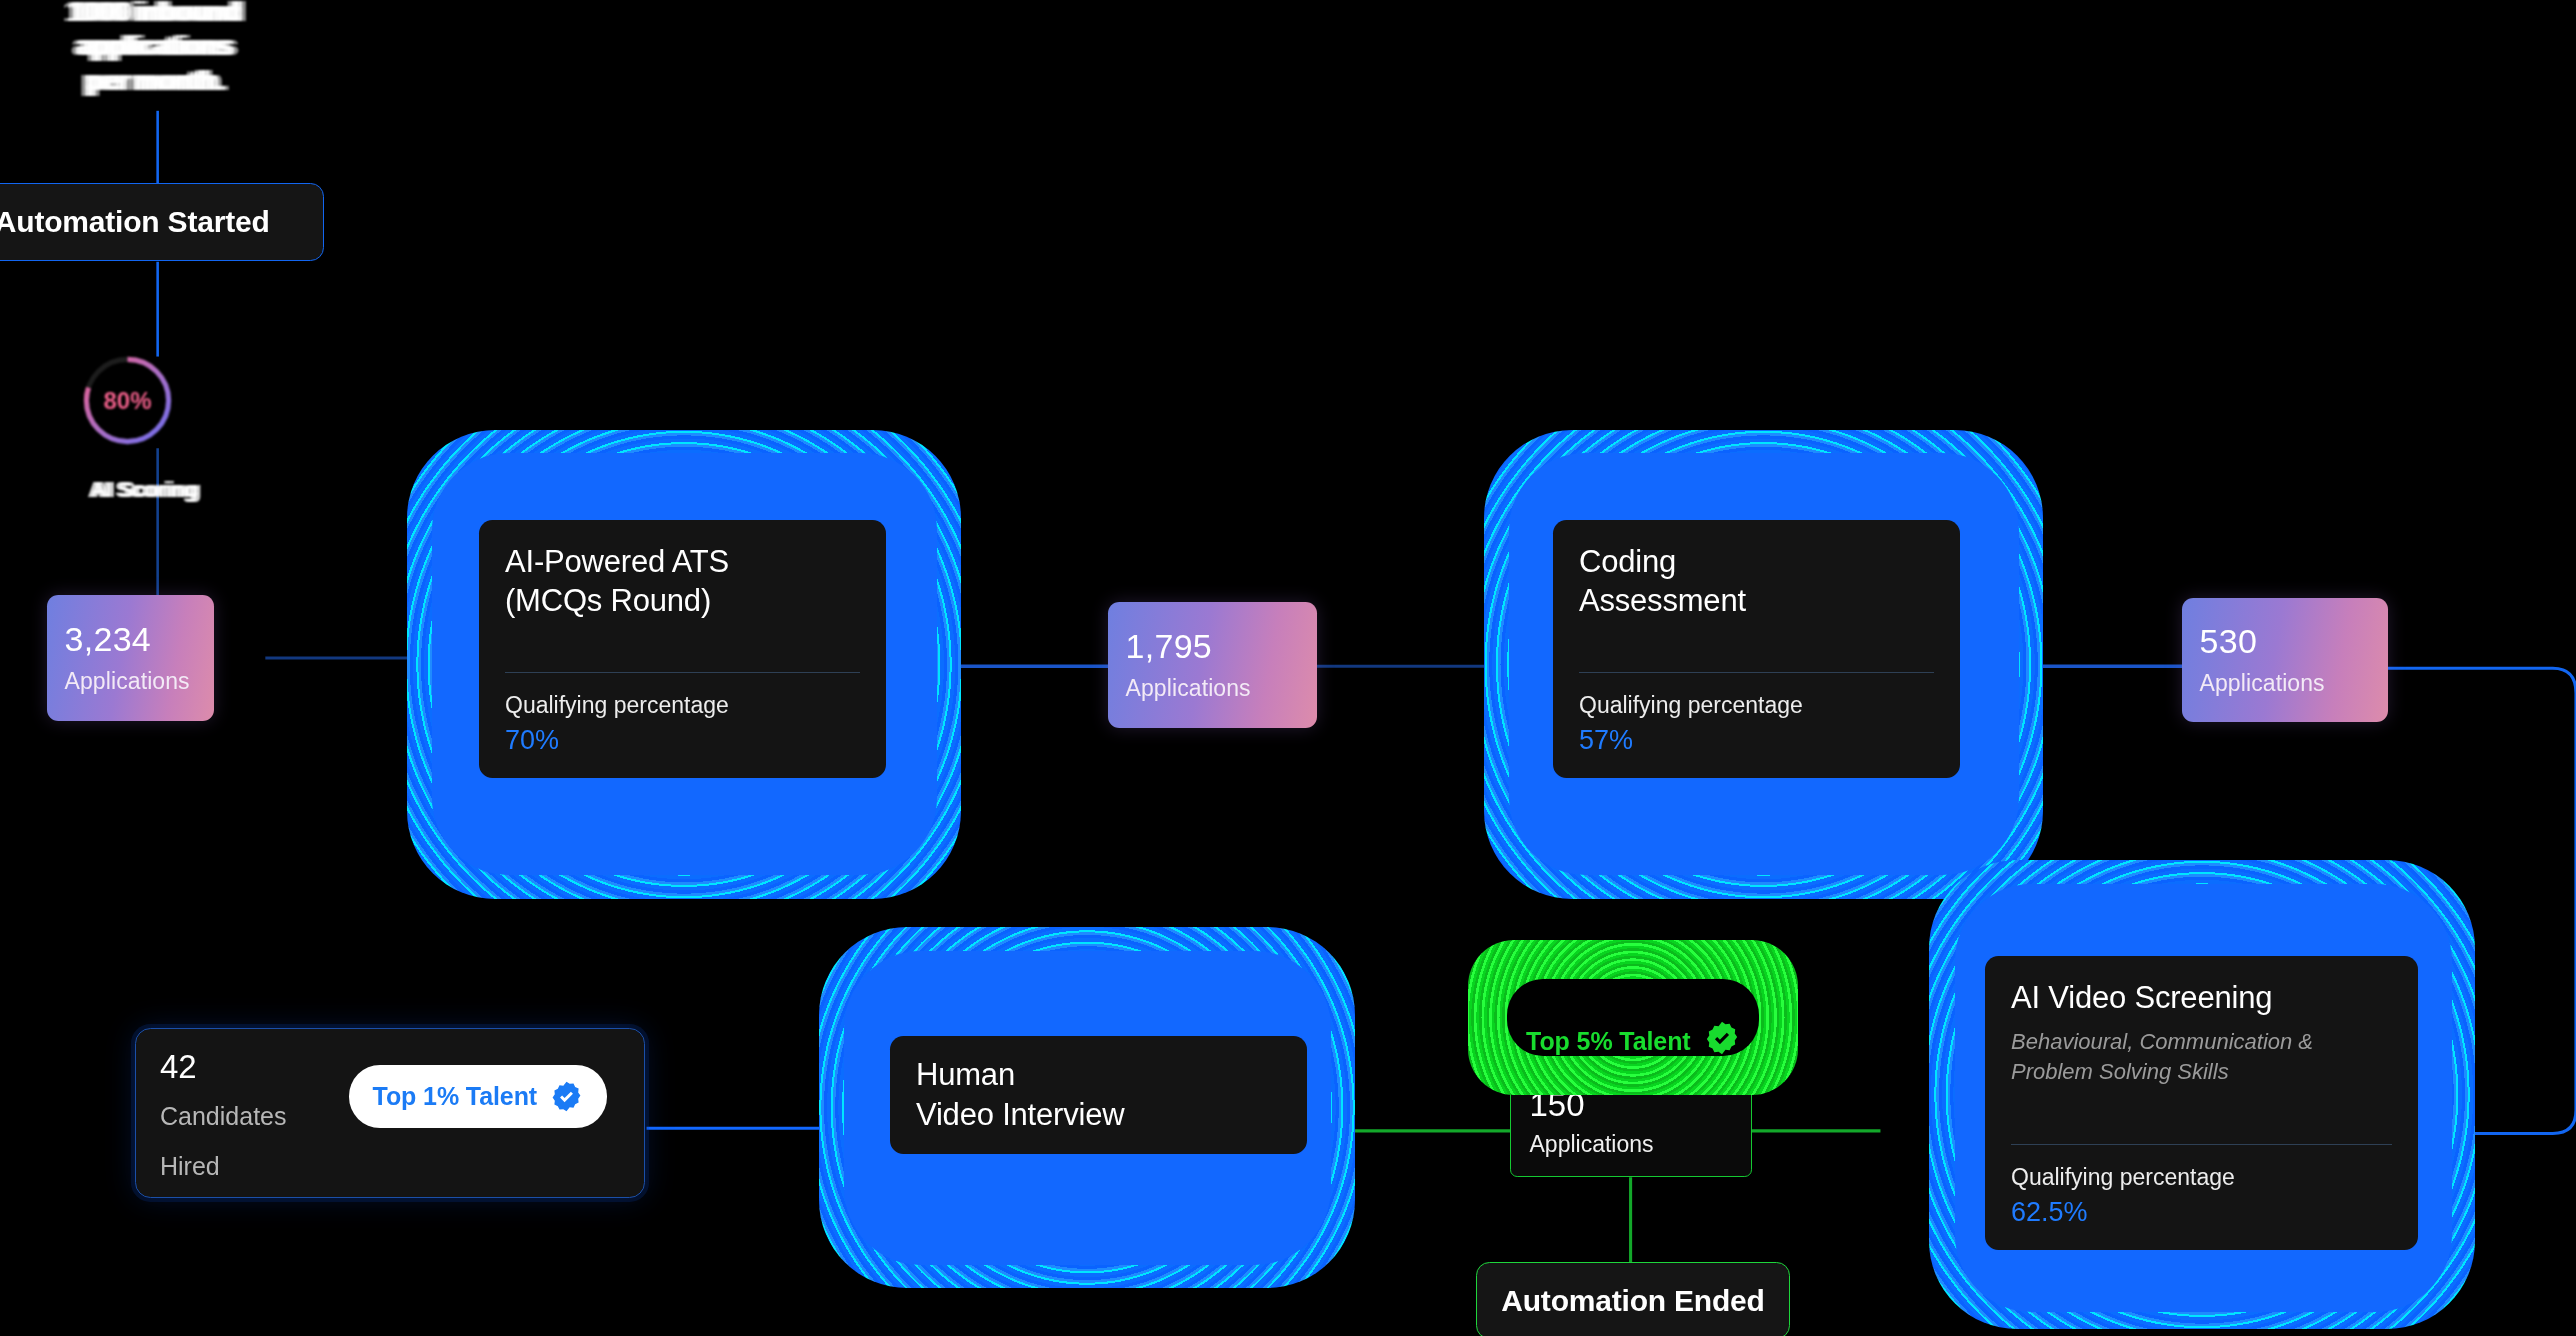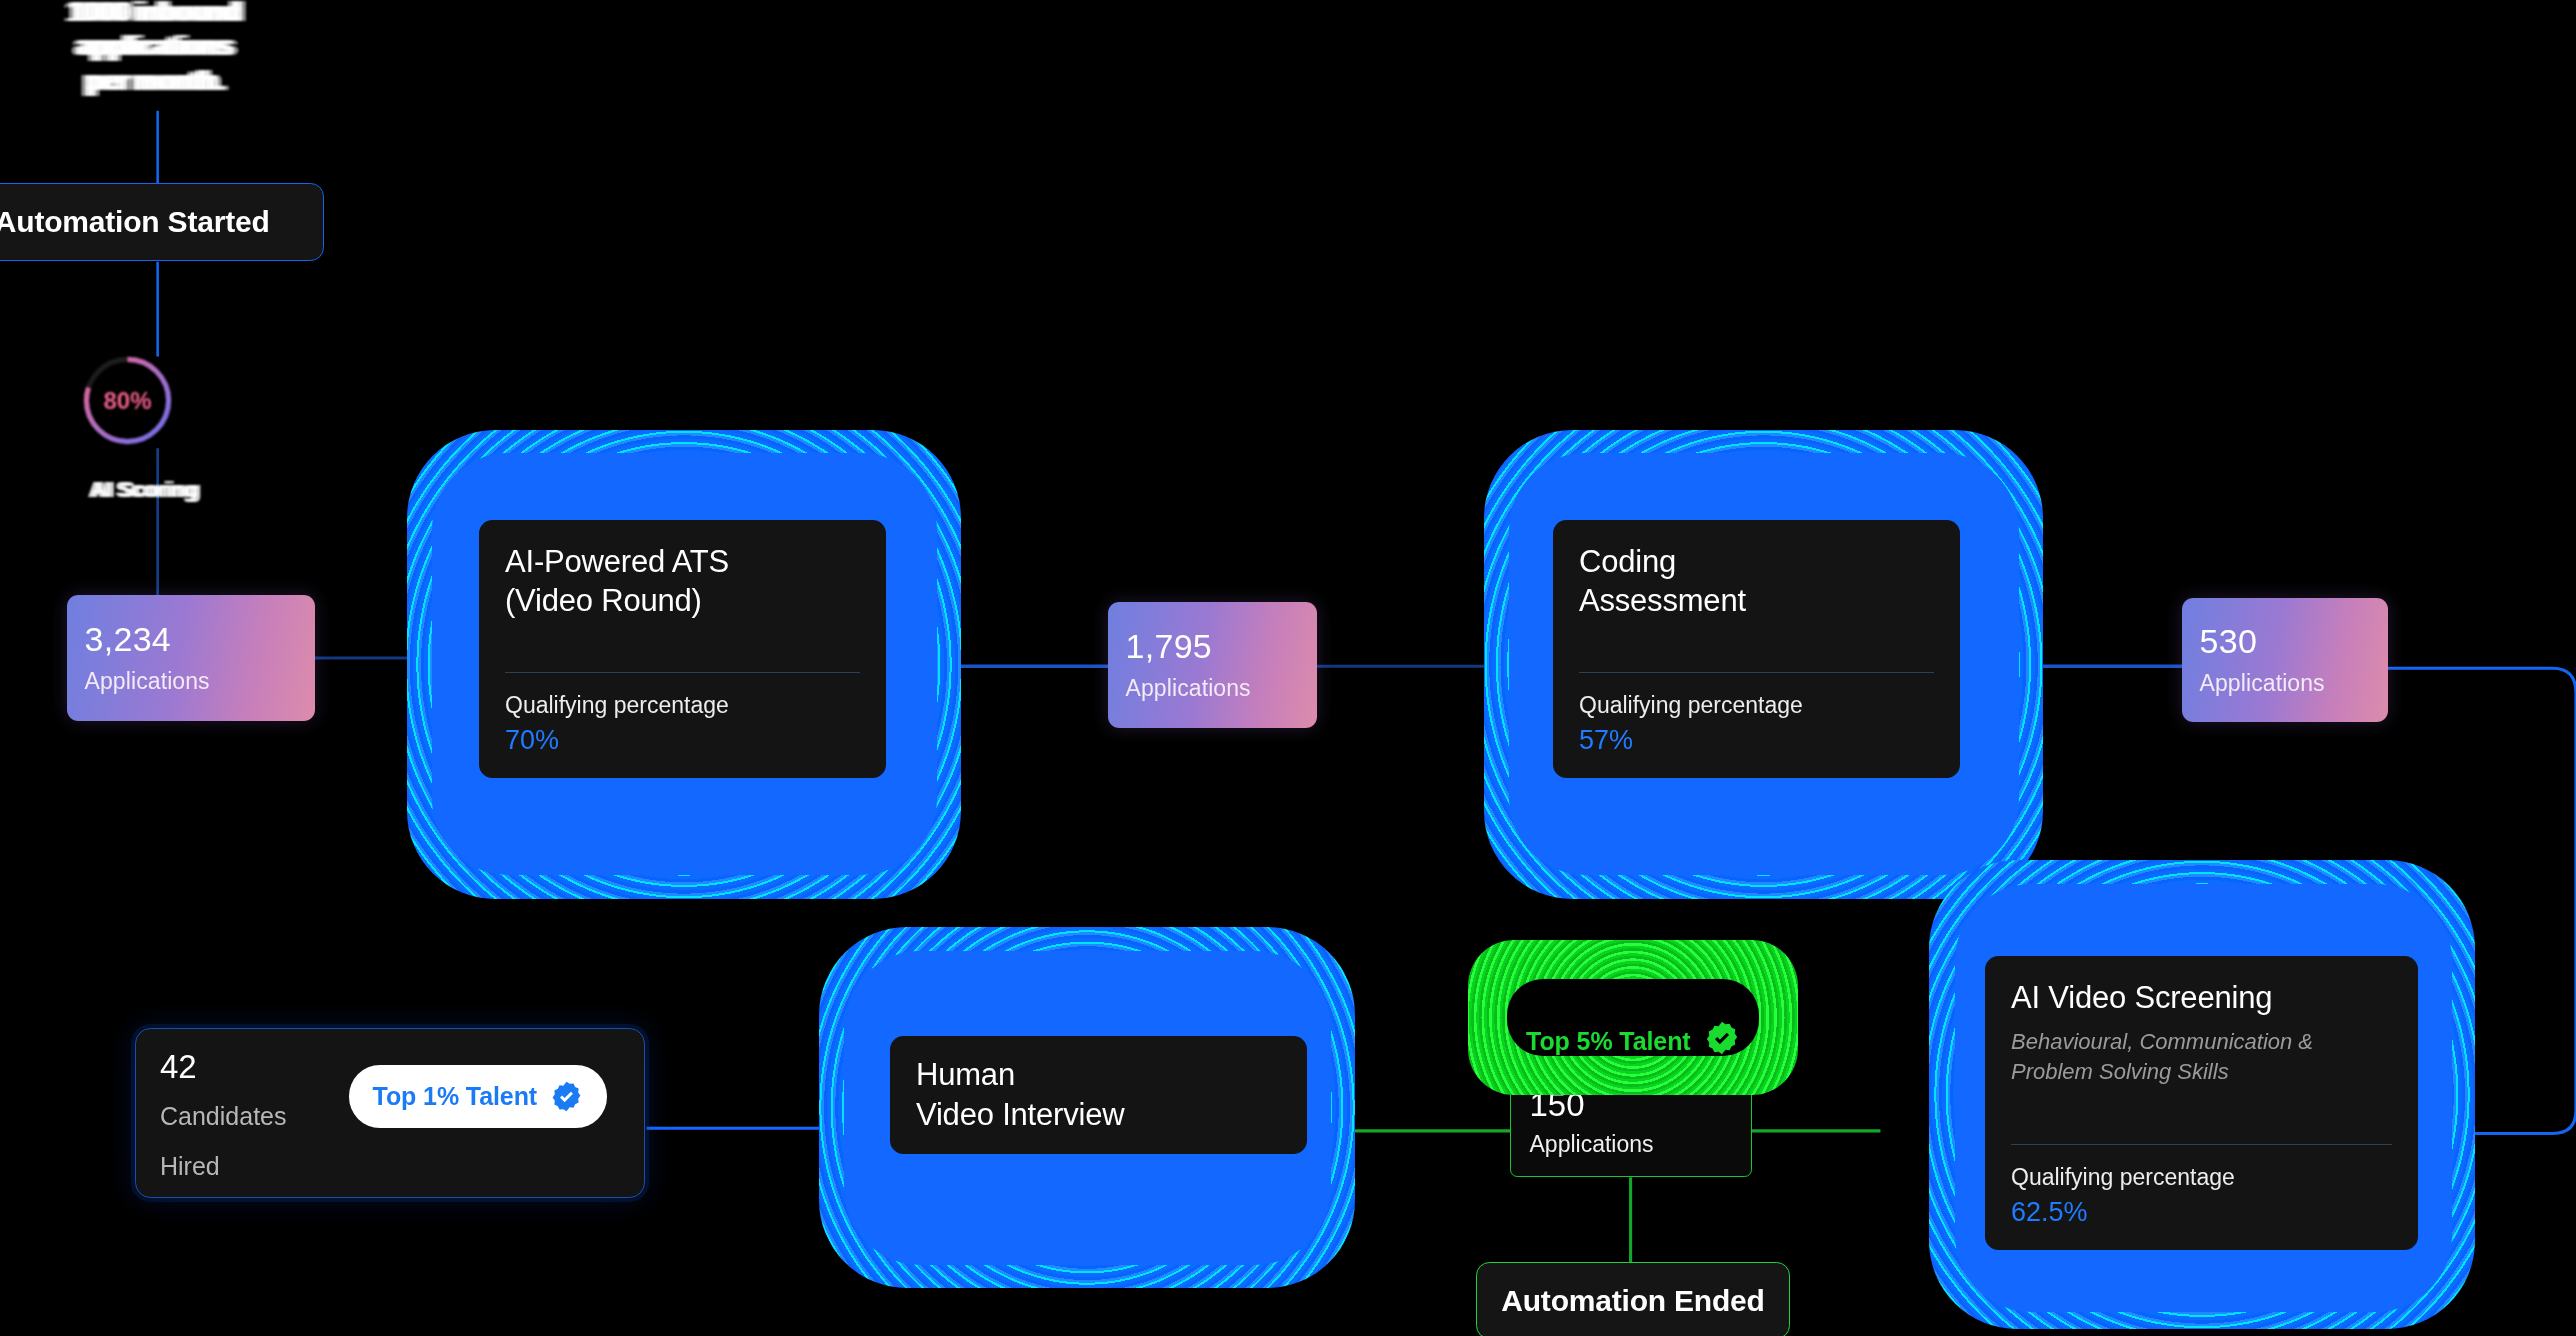--- a/index.html
+++ b/index.html
@@ -333,31 +333,31 @@
           <stop offset="100%" stop-color="#6d6ef0"></stop>
         </linearGradient>
       </defs>
       <circle cx="92.5" cy="92.5" r="80" fill="none" stroke="#1d1d1d" stroke-width="10"></circle>
       <circle cx="92.5" cy="92.5" r="80" fill="none" stroke="url(#ringGrad)" stroke-width="10" stroke-linecap="butt" stroke-dasharray="402 503" transform="rotate(-90 92.5 92.5)"></circle>
     </svg>
     <div class="score-value">80%</div>
   </div>
   <div class="score-label">AI Scoring</div>
 
-  <div class="count-card" style="left:67px; top:595px; width:248px; height:126px;">
+  <div class="count-card" style="left:47px; top:595px; width:167px; height:126px;">
     <div class="cc-num">3,234</div>
     <div class="cc-lbl">Applications</div>
   </div>
 
   <div class="glow-card">
     <div class="glow-halo" style="left:407px; top:430px; width:554px; height:469px;"></div>
     <div class="glow-inner" style="left:432px; top:453px; width:505px; height:422px;"></div>
     <div class="card-body" style="left:479px; top:520px; width:407px; height:258px;">
       <div class="card-title">AI-Powered ATS
-(Video Round)</div>
+(MCQs Round)</div>
       <div class="card-rule"></div>
       <div class="card-meta">
         <div class="mk">Qualifying percentage</div>
         <div class="mv">70%</div>
       </div>
     </div>
   </div>
 
   <div class="count-card" style="left:1108px; top:602px; width:209px; height:126px;">
     <div class="cc-num">1,795</div>

